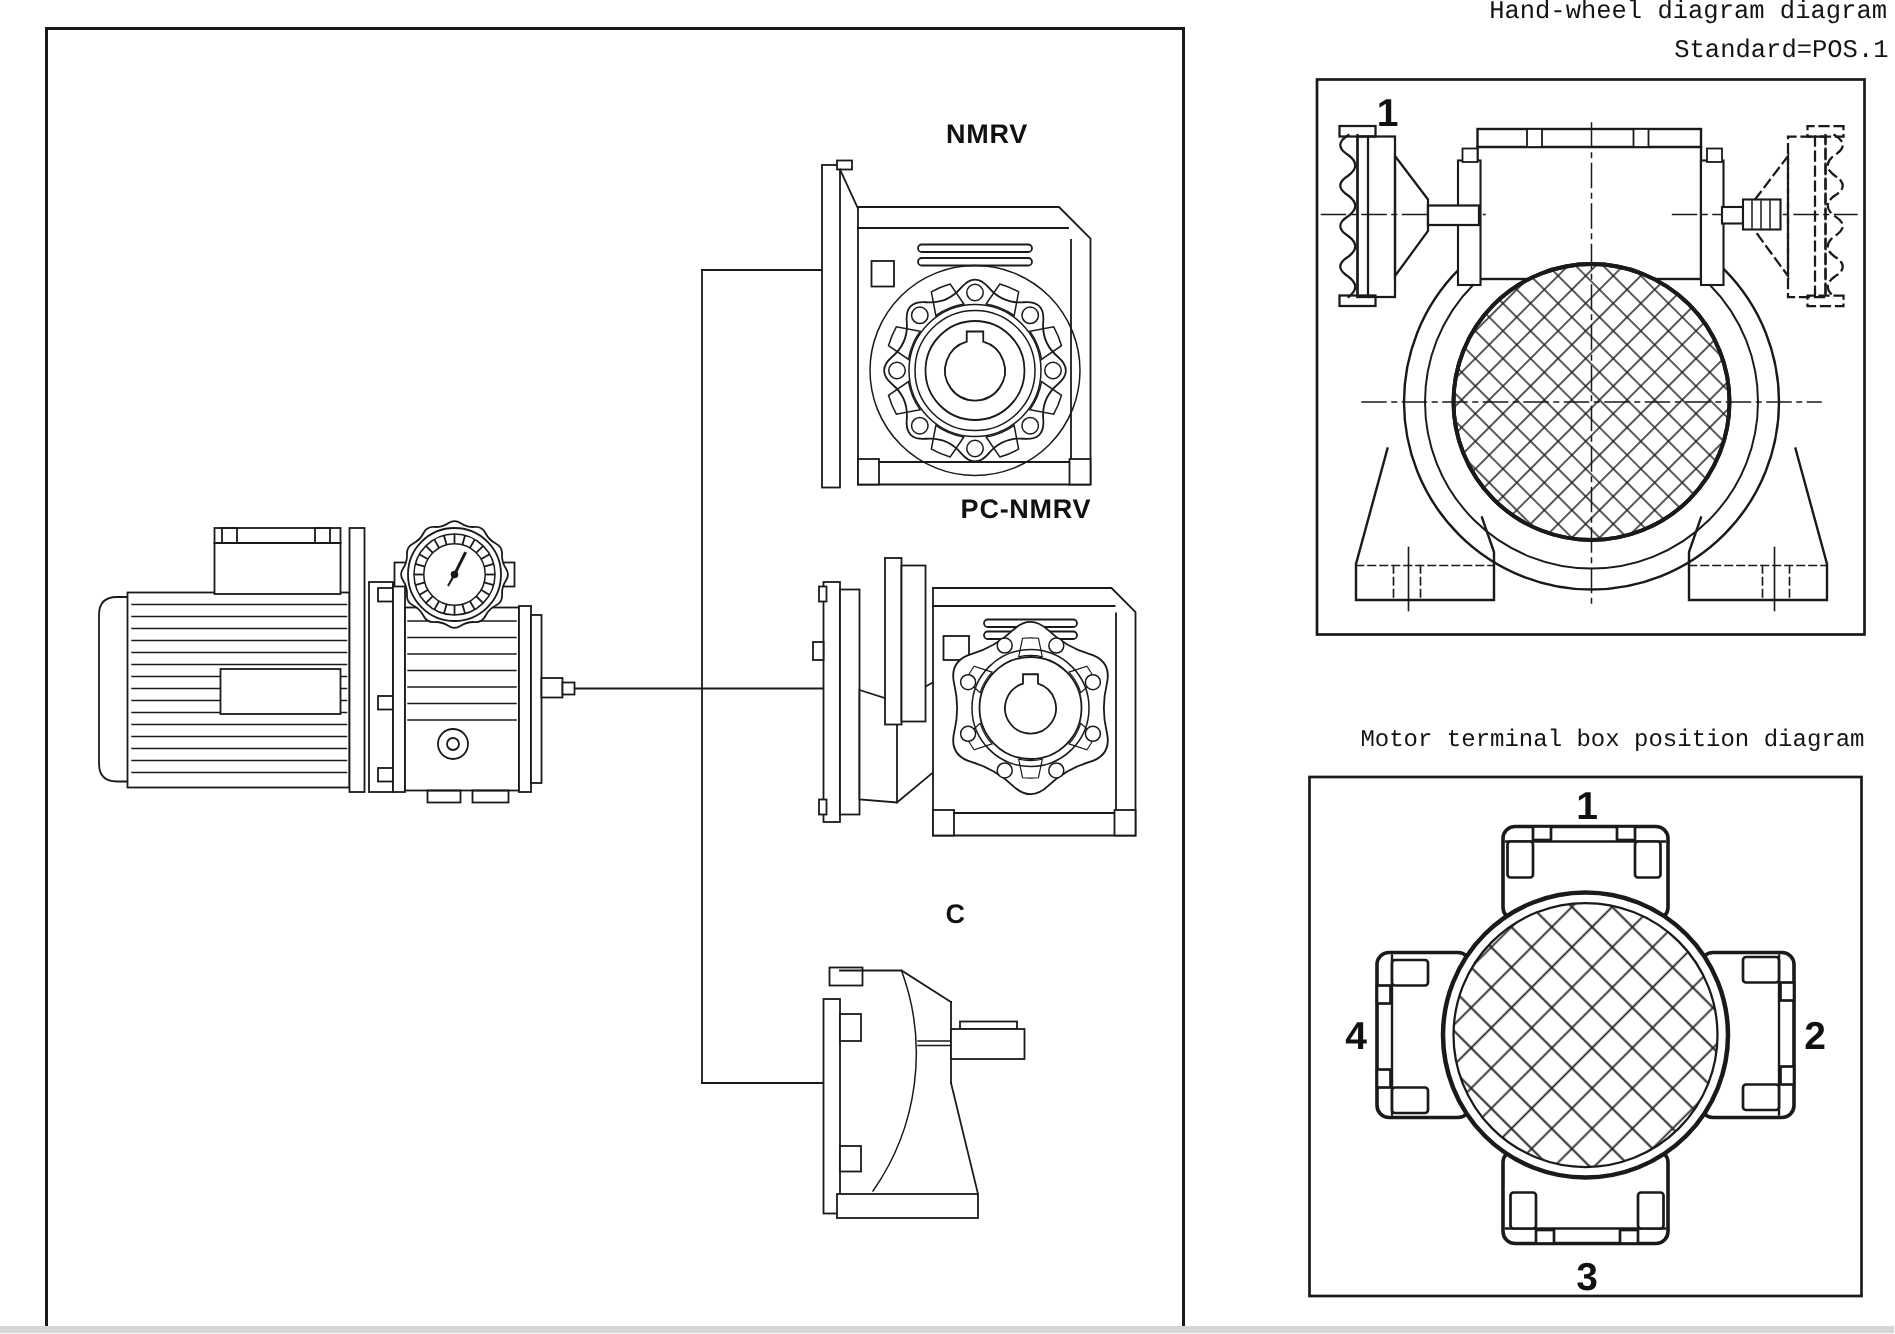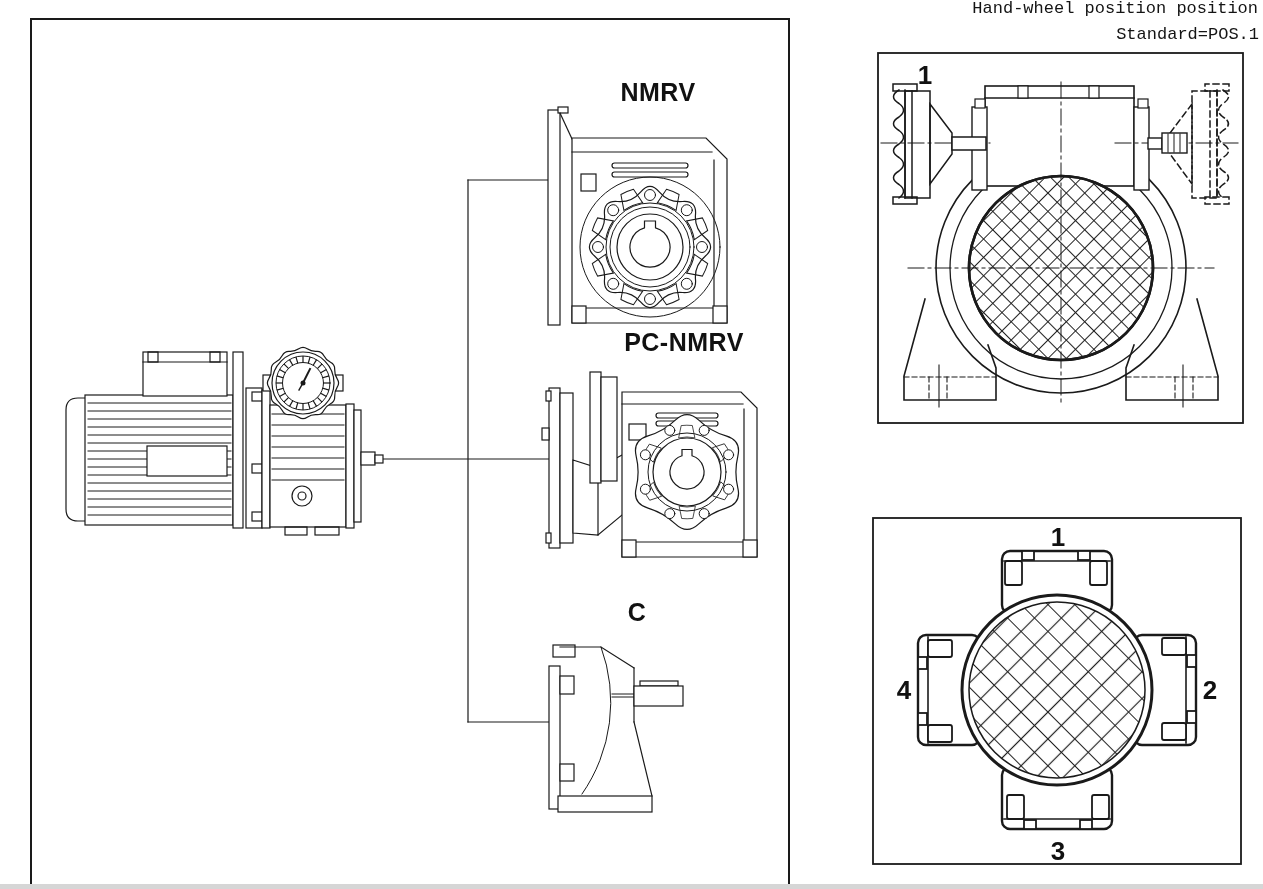--- a/index.html
+++ b/index.html
@@ -6,21 +6,21 @@
   .stage{position:relative;width:1263px;height:889px;background:#fff;overflow:hidden;
          font-family:"Liberation Sans",sans-serif;}
   .stage svg{position:absolute;left:0;top:0;}
   .mono-title{position:absolute;font-family:"Liberation Mono","DejaVu Sans Mono",monospace;
               color:#141414;white-space:nowrap;}
   .t-hw{right:5px;top:-1px;font-size:17px;}
   .t-std{right:4px;top:25px;font-size:17px;}
   .t-term{right:20px;top:484px;font-size:16px;}
   .label{position:absolute;transform:translateX(-50%);font-weight:700;color:#111;
          white-space:nowrap;line-height:1;}
-  .lbl-model{font-size:25px;letter-spacing:.5px;}
+  .lbl-model{font-size:18px;letter-spacing:.5px;}
   .lbl-num{font-size:26px;}
   .footer-strip{position:absolute;left:0;bottom:0;width:1263px;height:5px;background:#d6d6d6;}
 </style>
 </head>
 <body>
 
 <div class="stage">
 
 <svg width="1263" height="889" viewBox="0 0 1263 889">
   <defs>
@@ -312,22 +312,23 @@
       <use href="#tbox" transform="rotate(90 1057 690)"></use>
       <use href="#tbox" transform="rotate(180 1057 690)"></use>
       <use href="#tbox" transform="rotate(270 1057 690)"></use>
       <circle cx="1057" cy="690" r="95" fill="#fff" stroke-width="3"></circle>
       <circle cx="1057" cy="690" r="88" fill="url(#hx19)" stroke-width="1.5"></circle>
     </g>
 
   </g>
 </svg>
 
-<div class="mono-title t-hw">Hand-wheel position position</div>
+<div class="mono-title t-hw">Hand-wheel diagram diagram</div>
 <div class="mono-title t-std">Standard=POS.1</div>
+<div class="mono-title t-term">Motor terminal box position diagram</div>
 
 <div class="label lbl-model" style="left:658px;top:80px">NMRV</div>
 <div class="label lbl-model" style="left:684px;top:330px">PC-NMRV</div>
 <div class="label lbl-model" style="left:637px;top:600px">C</div>
 
 <div class="label lbl-num" style="left:925px;top:62px">1</div>
 
 <div class="label lbl-num" style="left:1058px;top:524px">1</div>
 <div class="label lbl-num" style="left:1210px;top:677px">2</div>
 <div class="label lbl-num" style="left:1058px;top:838px">3</div>

